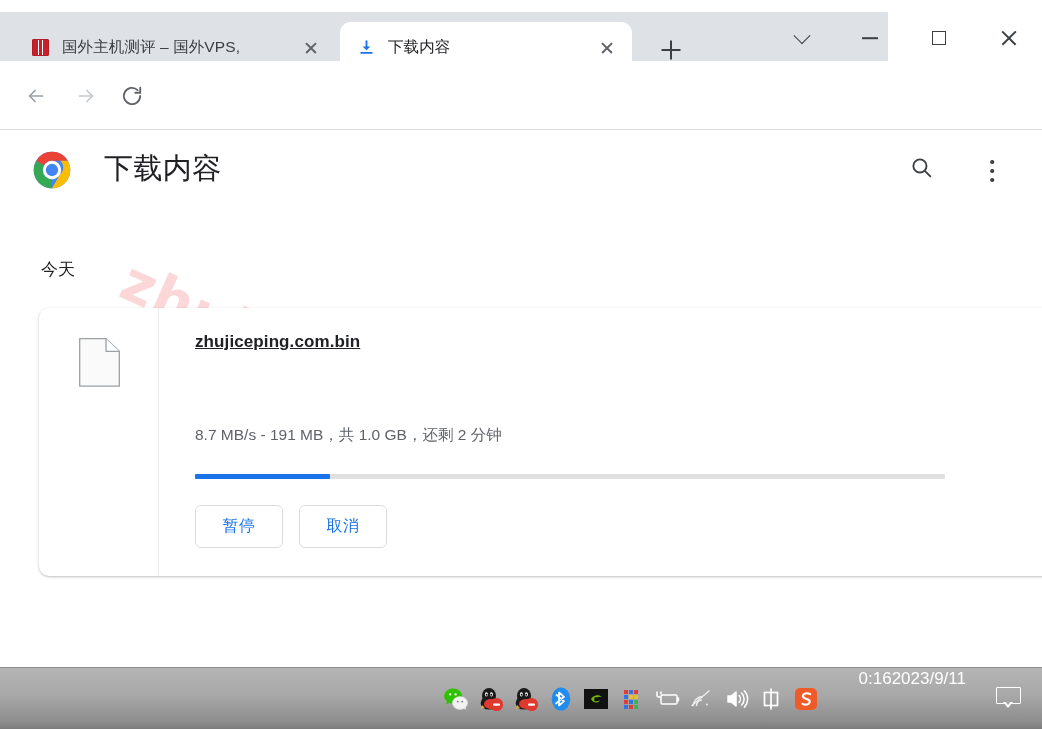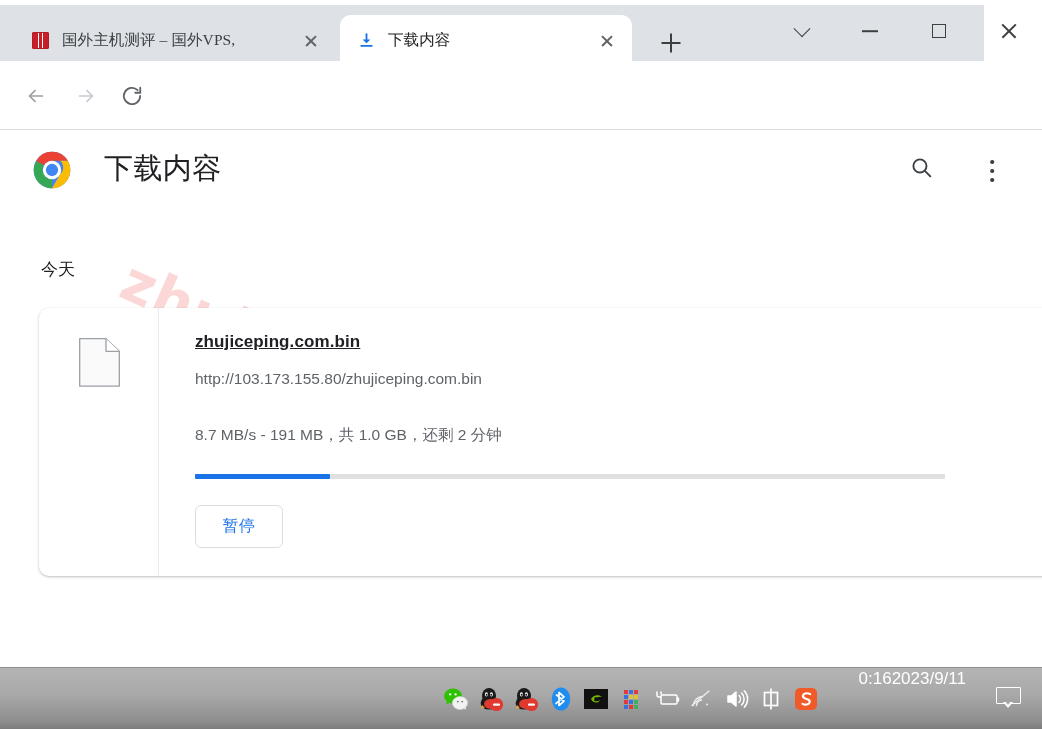--- a/index.html
+++ b/index.html
@@ -28,25 +28,24 @@
     left: 0; top: 0;
     width: 1042px;
     height: 667px;
     background: #ffffff;
     overflow: hidden;
   }
 
   
   .tabstrip {
     position: absolute;
-    left: 0; top: 5px;
-    width: 984px;
+    left: 0; top: 12px;
+    width: 888px;
     height: 61px;
     background: #dee1e6;
-    font-family: Liberation Serif, serif;
   }
   .tab {
     position: absolute;
     top: 10px;
     height: 51px;
     display: flex;
     align-items: center;
     box-sizing: border-box;
   }
   .tab-inactive {
@@ -580,29 +579,29 @@
         <div class="dl-card-divider"></div>
 
         <span class="file-icon">
           <svg width="41" height="49" viewBox="0 0 41 49">
             <path d="M0.7 0.7h26.3l13.3 12.6v34.9H0.7z" fill="#fafafa" stroke="#9aa0a6" stroke-width="1.3" stroke-linejoin="round"></path>
             <path d="M27 0.7v12.6h13.3" fill="#ffffff" stroke="#9aa0a6" stroke-width="1.3" stroke-linejoin="round"></path>
           </svg>
         </span>
 
         <div class="dl-name">zhujiceping.com.bin</div>
-        <div class="dl-url">http://103.173.155.80/zhujiceping.com.bin</div>
         <div class="dl-status">8.7 MB/s - 191 MB，共 1.0 GB，还剩 2 分钟</div>
 
         <div class="progress-track">
           <div class="progress-fill" id="progress-fill" style="width: 18%;"></div>
         </div>
 
         <div class="dl-actions">
           <button class="dl-btn">暂停</button>
+          <button class="dl-btn">取消</button>
         </div>
       </div>
     </div>
   </div>
 
   <div id="taskbar">
     <div class="tray">
 
       <span class="tray-icon">
         <svg width="26" height="26" viewBox="0 0 26 26">

